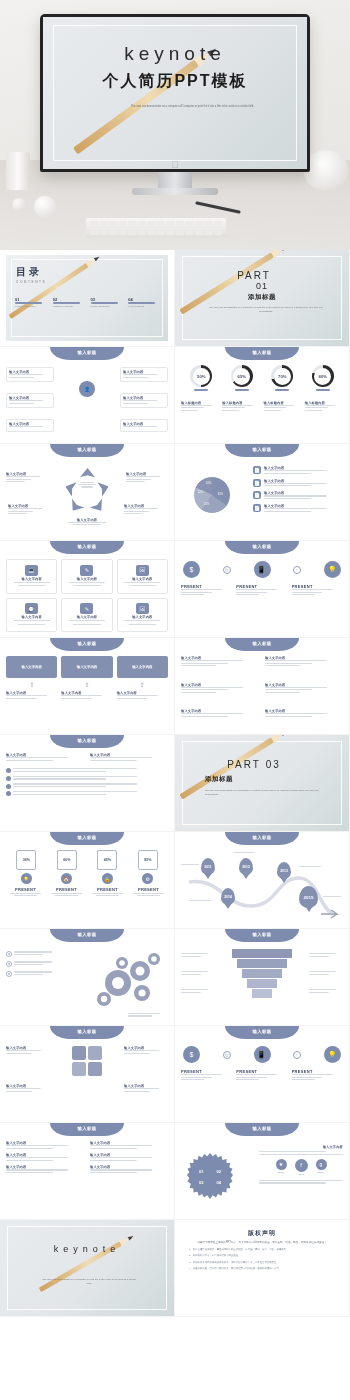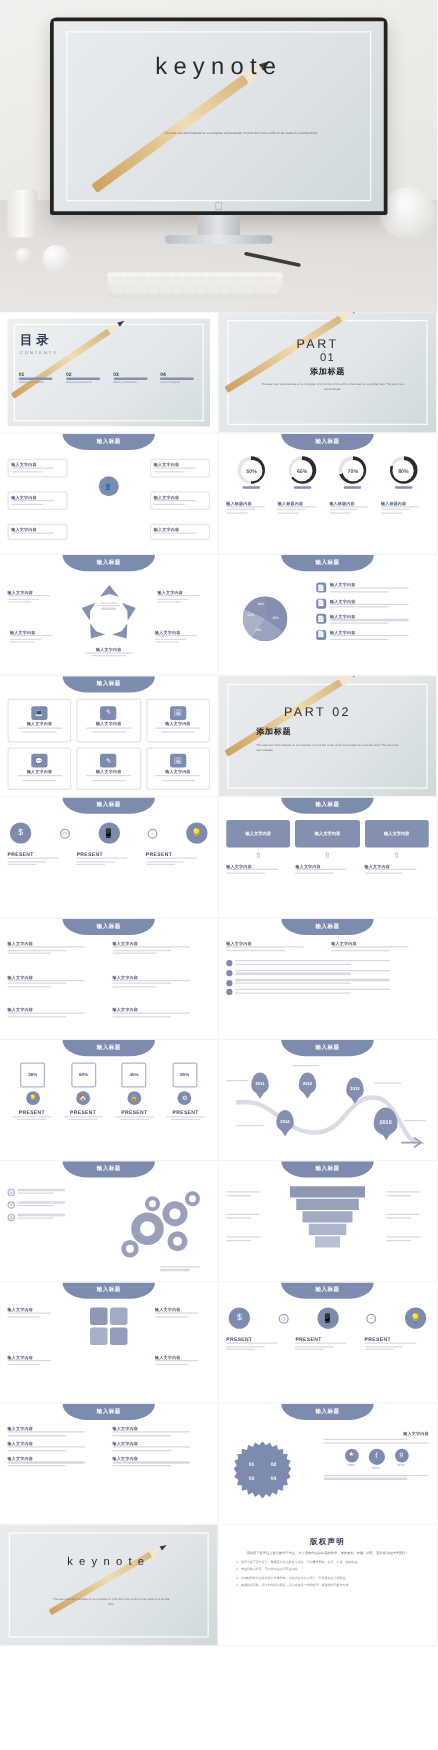--- a/index.html
+++ b/index.html
@@ -165,20 +165,21 @@
     <div class="hero-obj ball"></div>
     <div class="hero-obj ball2"></div>
     <div class="teapot"></div>
 
     <div class="imac">
       <div class="imac-bezel">
         <div class="imac-screen">
           <div class="screen-frame"></div>
           <div class="pencil hero-pencil"></div>
           <div class="hero-ttl">keynote</div>
+          <div class="hero-sub">个人简历PPT模板</div>
           <div class="hero-desc">The user can demonstrate on a computer all Computer or print the it into a film to be used on a similar field.</div>
         </div>
       </div>
       <div class="apple-logo center"></div>
       <div class="imac-neck"></div>
       <div class="imac-foot"></div>
     </div>
 
     <div class="stylus"></div>
     <div class="keyboard">
@@ -509,27 +510,20 @@
         </div>
         <div class="card center" style="flex-direction:column;gap:1px;">
           <div class="ico sq center">🖼</div>
           <div class="blk-ttl">输入文字内容</div>
           <div class="fake-line w80"></div>
             <div class="fake-line w60"></div>
         </div>
       </div>
     </div>
 
-    <div class="slide divider">
-      <div class="div-frame"></div>
-      <div class="pencil div-pencil"></div>
-      <div class="part-no" style="top:24px;"><span>PART</span>&nbsp;<span>02</span></div>
-      <div class="part-cn" style="top:40px;text-align:left;padding-left:30px;">添加标题</div>
-      <div class="part-desc" style="text-align:left;left:30px;top:54px;">The user can demonstrate on a computer or print the it into a film to be used on a similar field. The user can demonstrate.</div>
-    </div>
 
     <div class="slide">
       <div class="tab">输入标题</div>
       <div class="sl-inner" style="top:20px;">
         <div class="flexrow" style="align-items:center;justify-content:space-between;padding:0 2px;">
           <div class="ico circ center" style="width:17px;height:17px;font-size:7px;">$</div>
           <div class="center" style="width:8px;height:8px;border-radius:50%;border:1px solid #9aa3bd;color:#8390af;font-size:4px;">◷</div>
           <div class="ico circ center" style="width:17px;height:17px;font-size:7px;">📱</div>
           <div class="center" style="width:8px;height:8px;border-radius:50%;border:1px solid #9aa3bd;color:#8390af;font-size:4px;">−</div>
           <div class="ico circ center" style="width:17px;height:17px;font-size:7px;">💡</div>
@@ -677,20 +671,28 @@
             <div class="ico circ" style="width:5px;height:5px;"></div>
             <div style="flex:1">
                 <div class="fake-line w80"></div>
                 <div class="fake-line w60"></div>
               </div>
           </div>
         </div>
       </div>
     </div>
 
+    <div class="slide divider">
+      <div class="div-frame"></div>
+      <div class="pencil div-pencil"></div>
+      <div class="part-no" style="top:24px;">
+        <span>PART</span>&nbsp;<span>03</span></div>
+      <div class="part-cn" style="top:40px;text-align:left;padding-left:30px;">添加标题</div>
+      <div class="part-desc" style="text-align:left;left:30px;top:54px;">The user can demonstrate on a computer or print the it into a film to be used on a similar field. The user can demonstrate.</div>
+    </div>
 
     <div class="slide">
       <div class="tab">输入标题</div>
       <div class="sl-inner" style="top:18px;">
         <div class="flexrow" style="justify-content:space-around;">
           <div class="center" style="width:20px;height:20px;border:1px solid #aeb6c9;border-radius:2px;flex-direction:column;">
             <span style="font-size:3.6px;color:#4b5775;font-weight:bold">36%</span>
           </div>
           <div class="center" style="width:20px;height:20px;border:1px solid #aeb6c9;border-radius:2px;flex-direction:column;">
             <span style="font-size:3.6px;color:#4b5775;font-weight:bold">60%</span>

